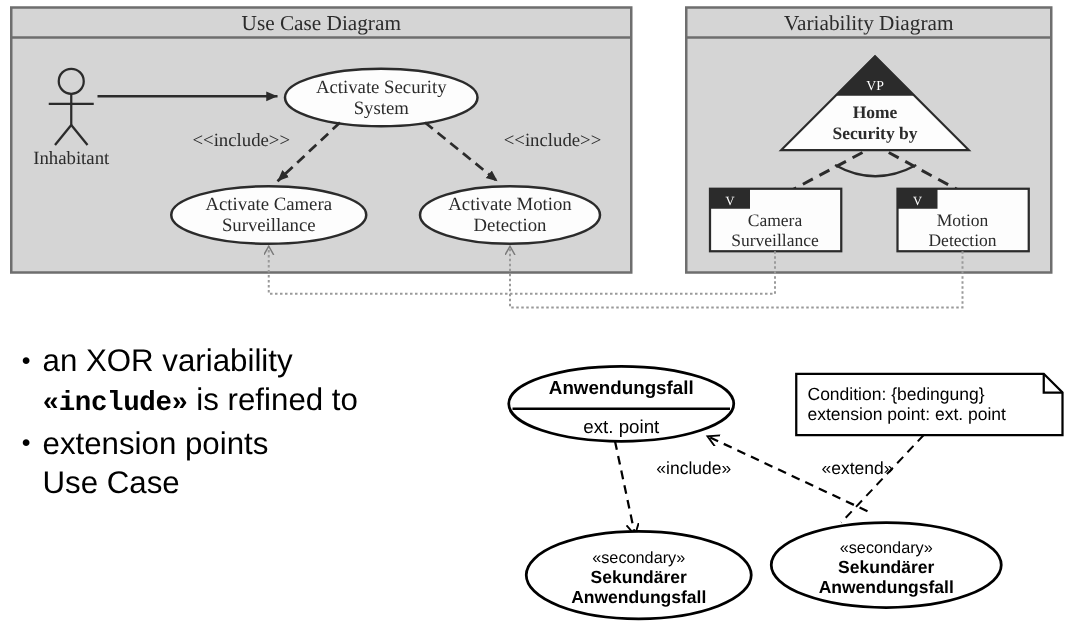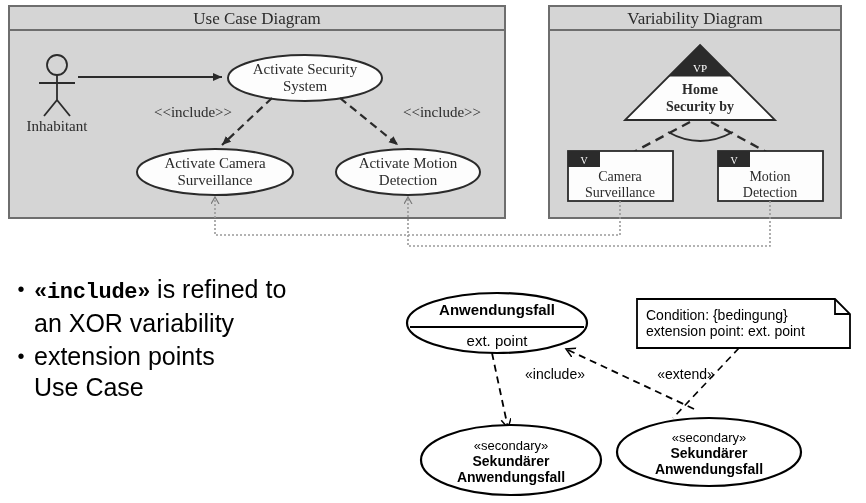--- a/index.html
+++ b/index.html
@@ -208,22 +208,22 @@
         <text class="svgtext-sans" x="709" y="474" text-anchor="middle" font-size="14" font-weight="bold">Anwendungsfall</text>
       </g>
     </g>
   </svg>
 
   <div class="bullets">
 
     <div class="bullet-row">
       <div class="bullet-dot">•</div>
       <div class="bullet-text">
+        <div>an XOR variability</div>
         <div><span class="mono-inc">«include»</span><span> is refined to</span></div>
-        <div>an XOR variability</div>
       </div>
     </div>
 
     <div class="bullet-row">
       <div class="bullet-dot">•</div>
       <div class="bullet-text">
         <div>extension points</div>
         <div>Use Case</div>
       </div>
     </div>

